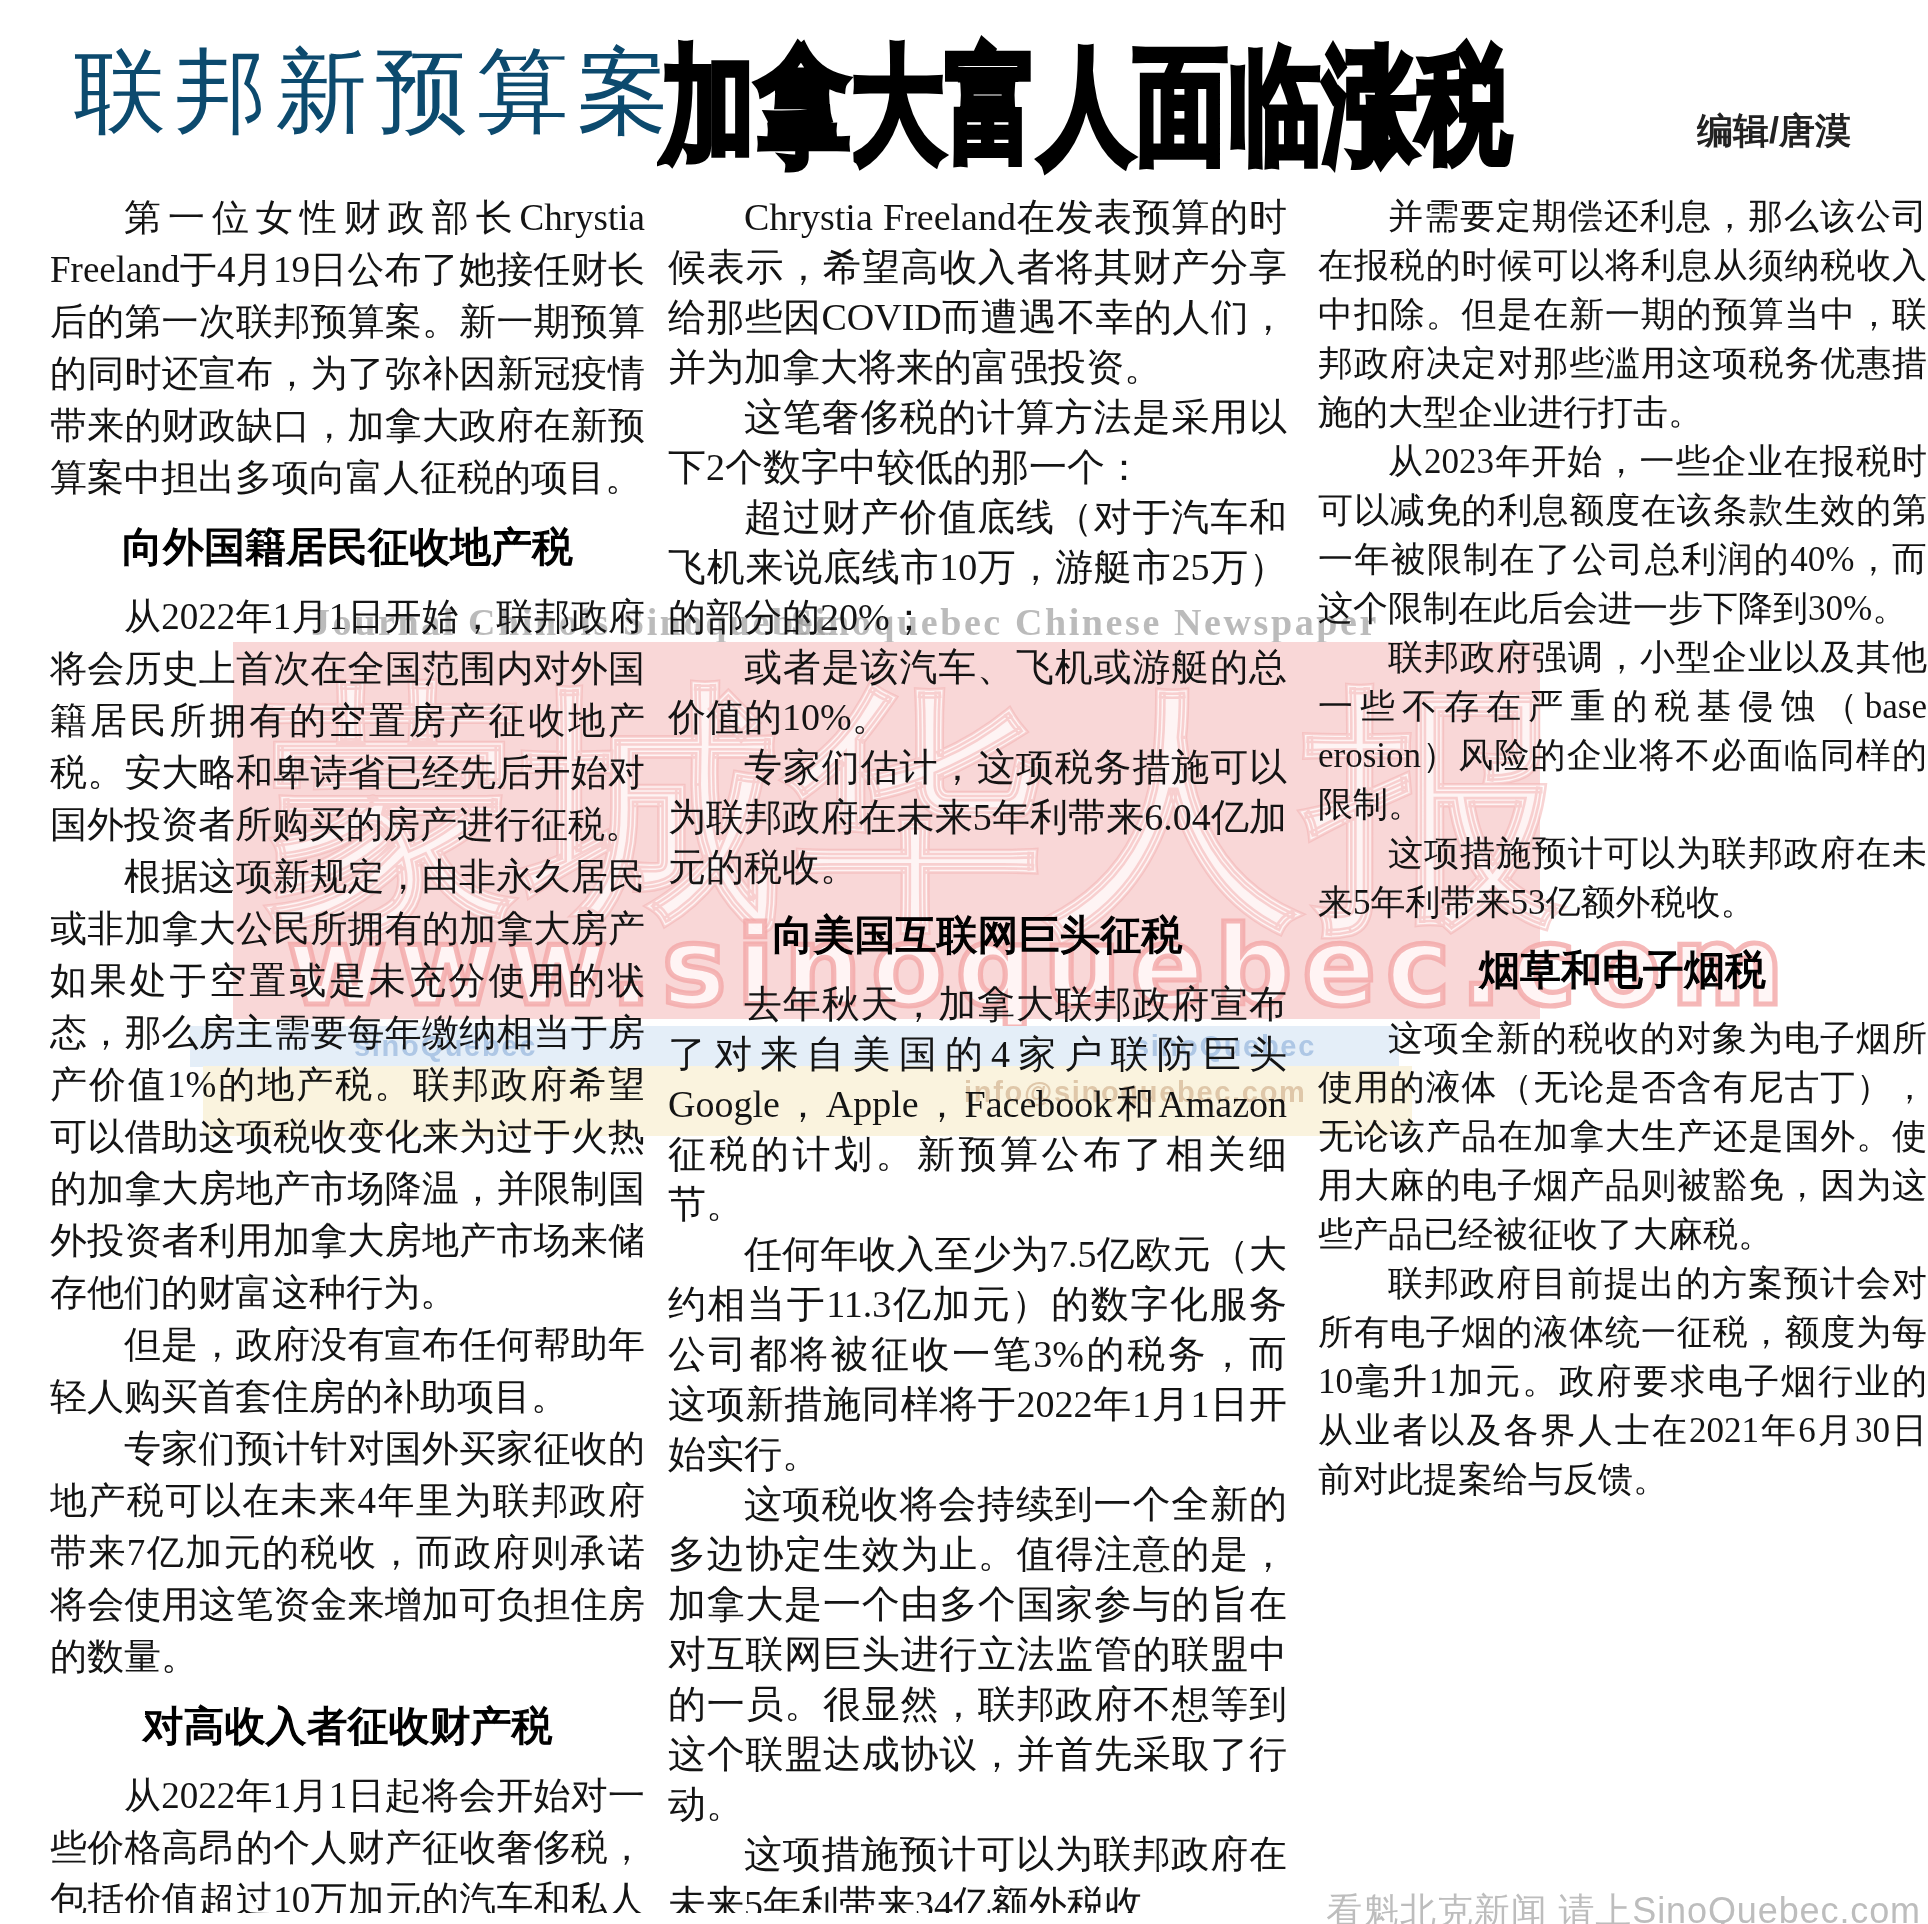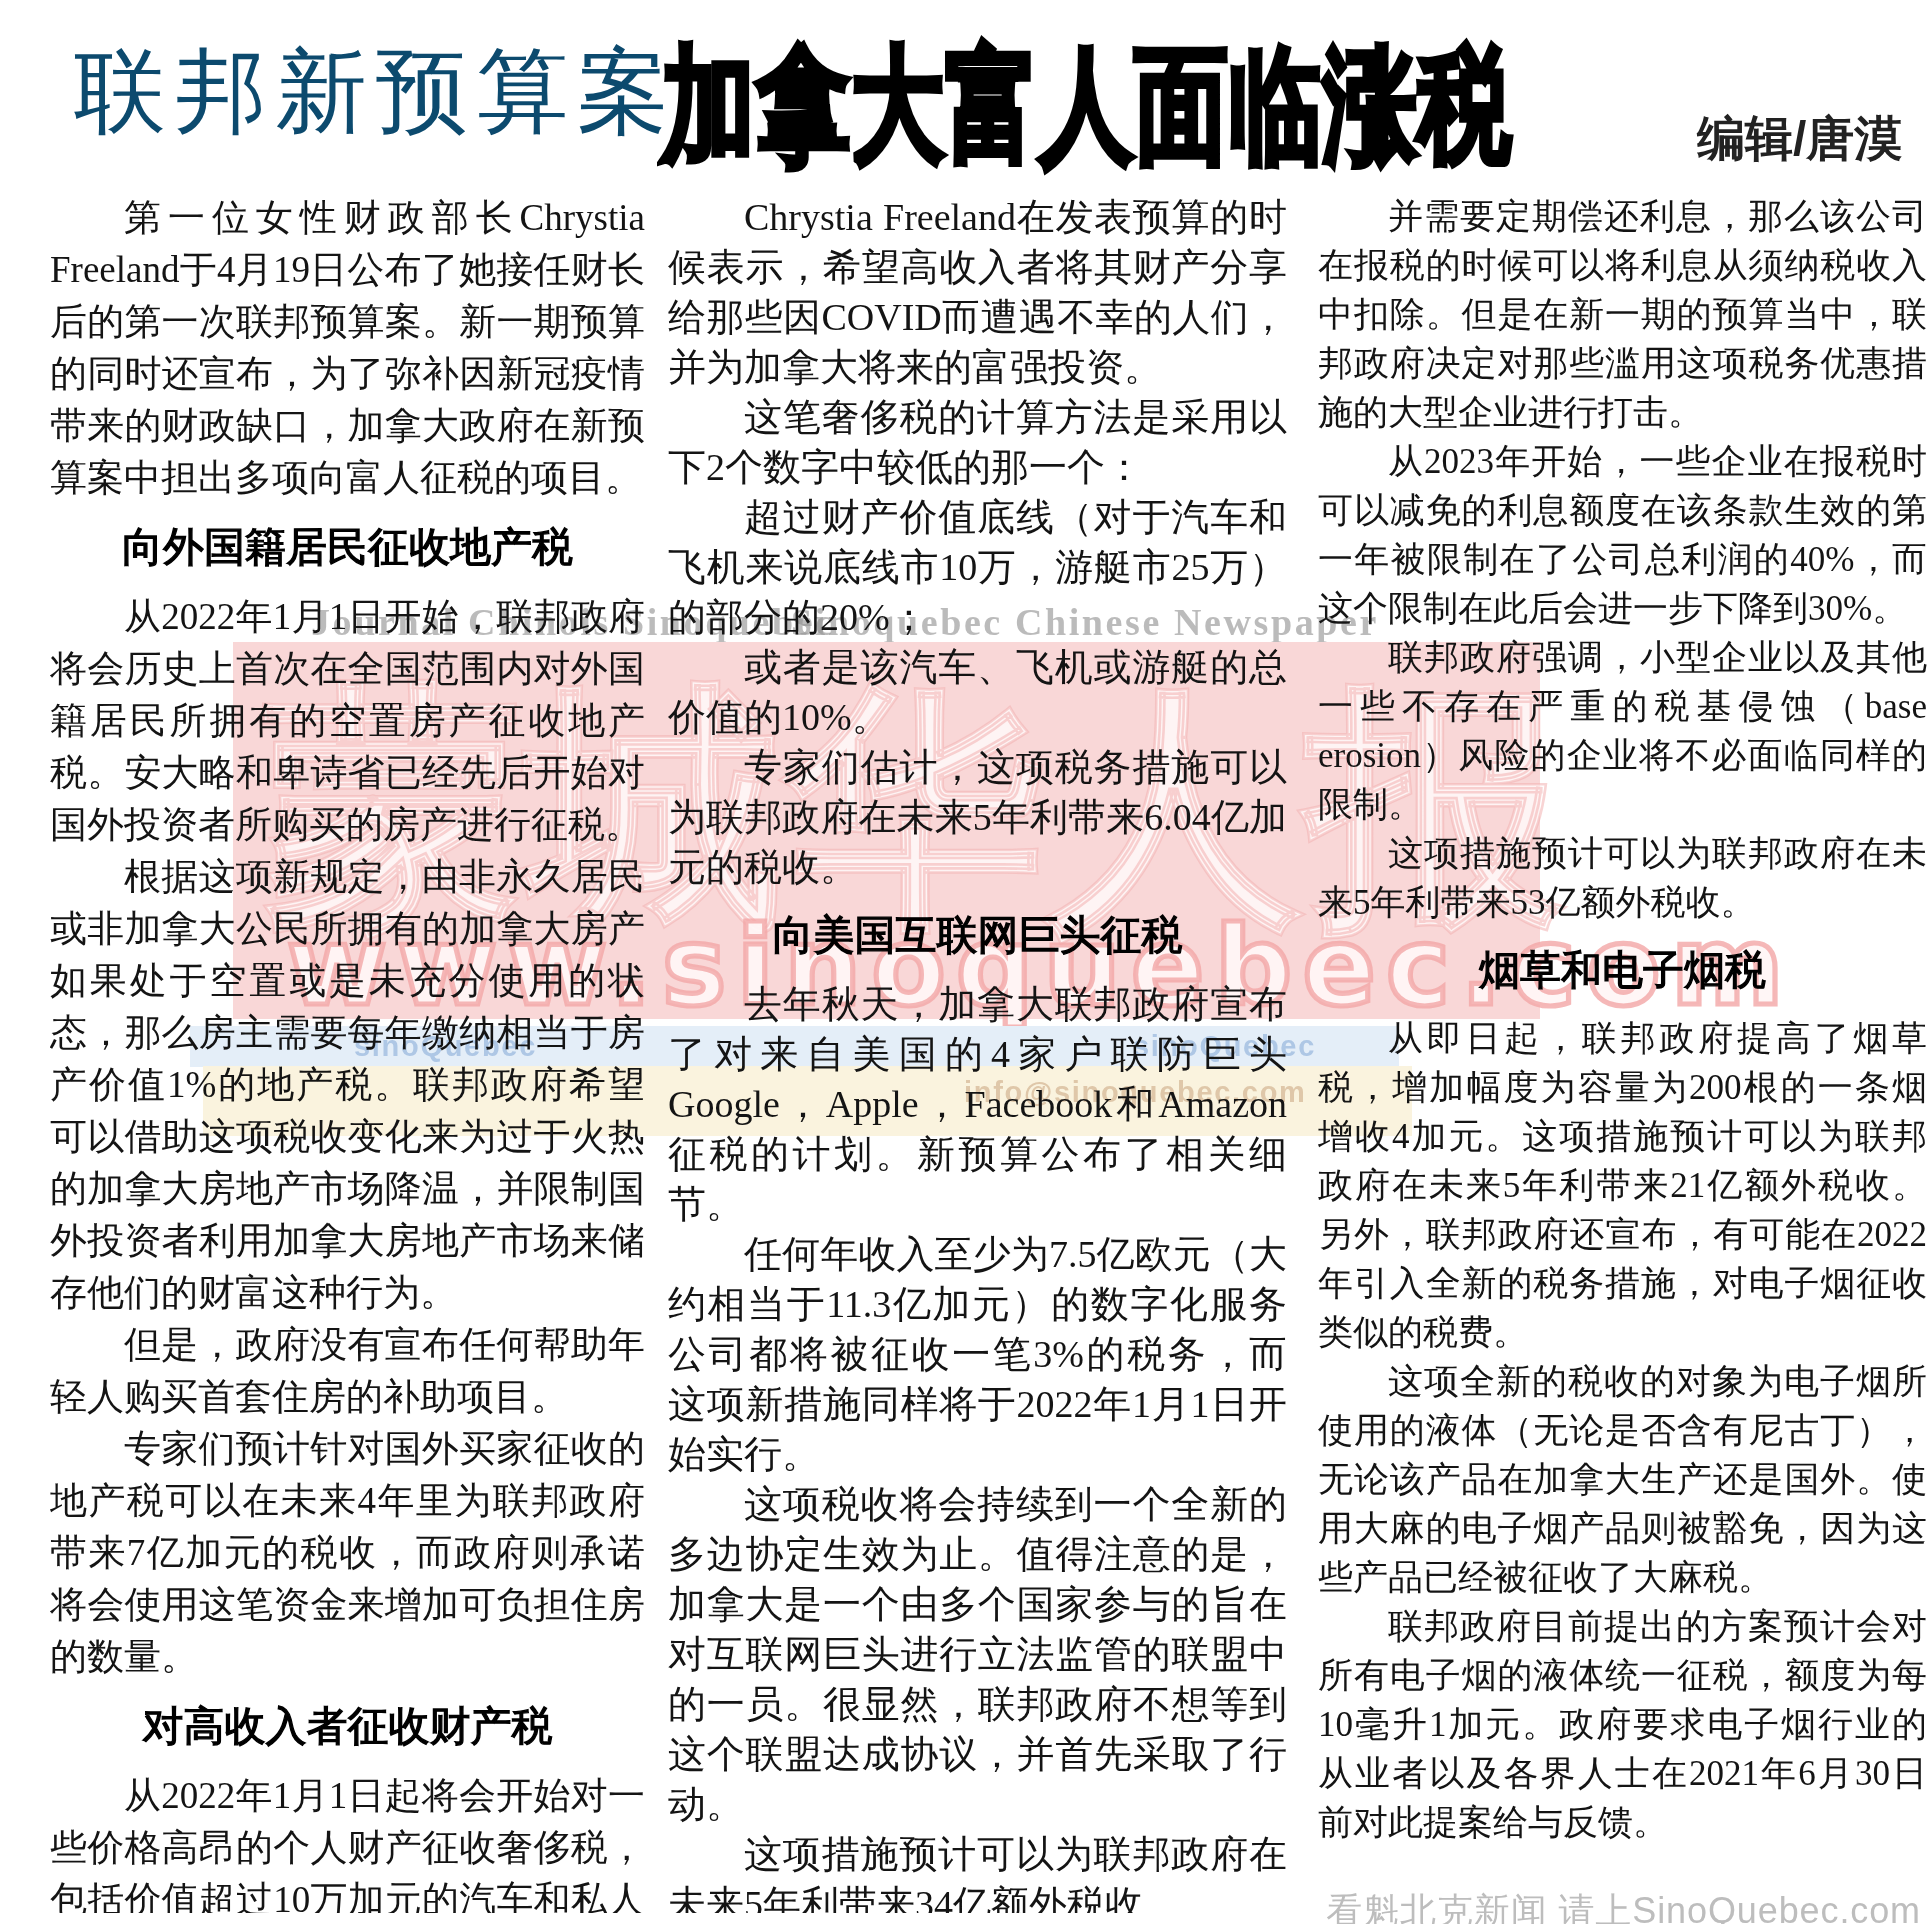--- a/index.html
+++ b/index.html
@@ -73,21 +73,21 @@
   #headline{
     position:absolute;left:662px;top:22.5px;
     font-family:"Liberation Sans","DejaVu Sans",sans-serif;
     font-weight:900;font-size:126px;letter-spacing:1.7px;white-space:nowrap;
     color:#000;-webkit-text-stroke:6px #000;
     transform:scaleX(0.74);transform-origin:left top;
   }
   #editor{
     position:absolute;left:1697px;top:107px;
     font-family:"Liberation Sans","DejaVu Sans",sans-serif;
-    font-weight:700;font-size:48px;color:#222;white-space:nowrap;
+    font-weight:700;font-size:36px;color:#222;white-space:nowrap;
   }
   .col{
     position:absolute;top:192px;
     text-align:justify;
     overflow:hidden;
   }
   #col1{left:50px;width:595px;height:1721px;font-size:37px;line-height:52px;}
   #col2{left:668px;width:619px;height:1721px;font-size:38px;line-height:50px;}
   #col3{left:1318px;width:609px;height:1708px;font-size:35px;line-height:49px;}
   .para{text-indent:2em;margin:0;}
@@ -155,21 +155,20 @@
         <div class="para">任何年收入至少为7.5亿欧元（大约相当于11.3亿加元）的数字化服务公司都将被征收一笔3%的税务，而这项新措施同样将于2022年1月1日开始实行。</div>
         <div class="para">这项税收将会持续到一个全新的多边协定生效为止。值得注意的是，加拿大是一个由多个国家参与的旨在对互联网巨头进行立法监管的联盟中的一员。很显然，联邦政府不想等到这个联盟达成协议，并首先采取了行动。</div>
         <div class="para">这项措施预计可以为联邦政府在未来5年利带来34亿额外税收。</div>
       </div>
     <div class="col" id="col3">
         <div class="para">并需要定期偿还利息，那么该公司在报税的时候可以将利息从须纳税收入中扣除。但是在新一期的预算当中，联邦政府决定对那些滥用这项税务优惠措施的大型企业进行打击。</div>
         <div class="para">从2023年开始，一些企业在报税时可以减免的利息额度在该条款生效的第一年被限制在了公司总利润的40%，而这个限制在此后会进一步下降到30%。</div>
         <div class="para">联邦政府强调，小型企业以及其他一些不存在严重的税基侵蚀（base erosion）风险的企业将不必面临同样的限制。</div>
         <div class="para">这项措施预计可以为联邦政府在未来5年利带来53亿额外税收。</div>
         <div class="section-heading">烟草和电子烟税</div>
-        <div class="para">从即日起，联邦政府提高了烟草税，增加幅度为容量为200根的一条烟增收4加元。这项措施预计可以为联邦政府在未来5年利带来21亿额外税收。另外，联邦政府还宣布，有可能在2022年引入全新的税务措施，对电子烟征收类似的税费。</div>
         <div class="para">这项全新的税收的对象为电子烟所使用的液体（无论是否含有尼古丁），无论该产品在加拿大生产还是国外。使用大麻的电子烟产品则被豁免，因为这些产品已经被征收了大麻税。</div>
         <div class="para">联邦政府目前提出的方案预计会对所有电子烟的液体统一征税，额度为每10毫升1加元。政府要求电子烟行业的从业者以及各界人士在2021年6月30日前对此提案给与反馈。</div>
       </div>
 
     <div id="footer">看魁北克新闻 请上SinoQuebec.com</div>
   </div>
 
 </div>
 
 

